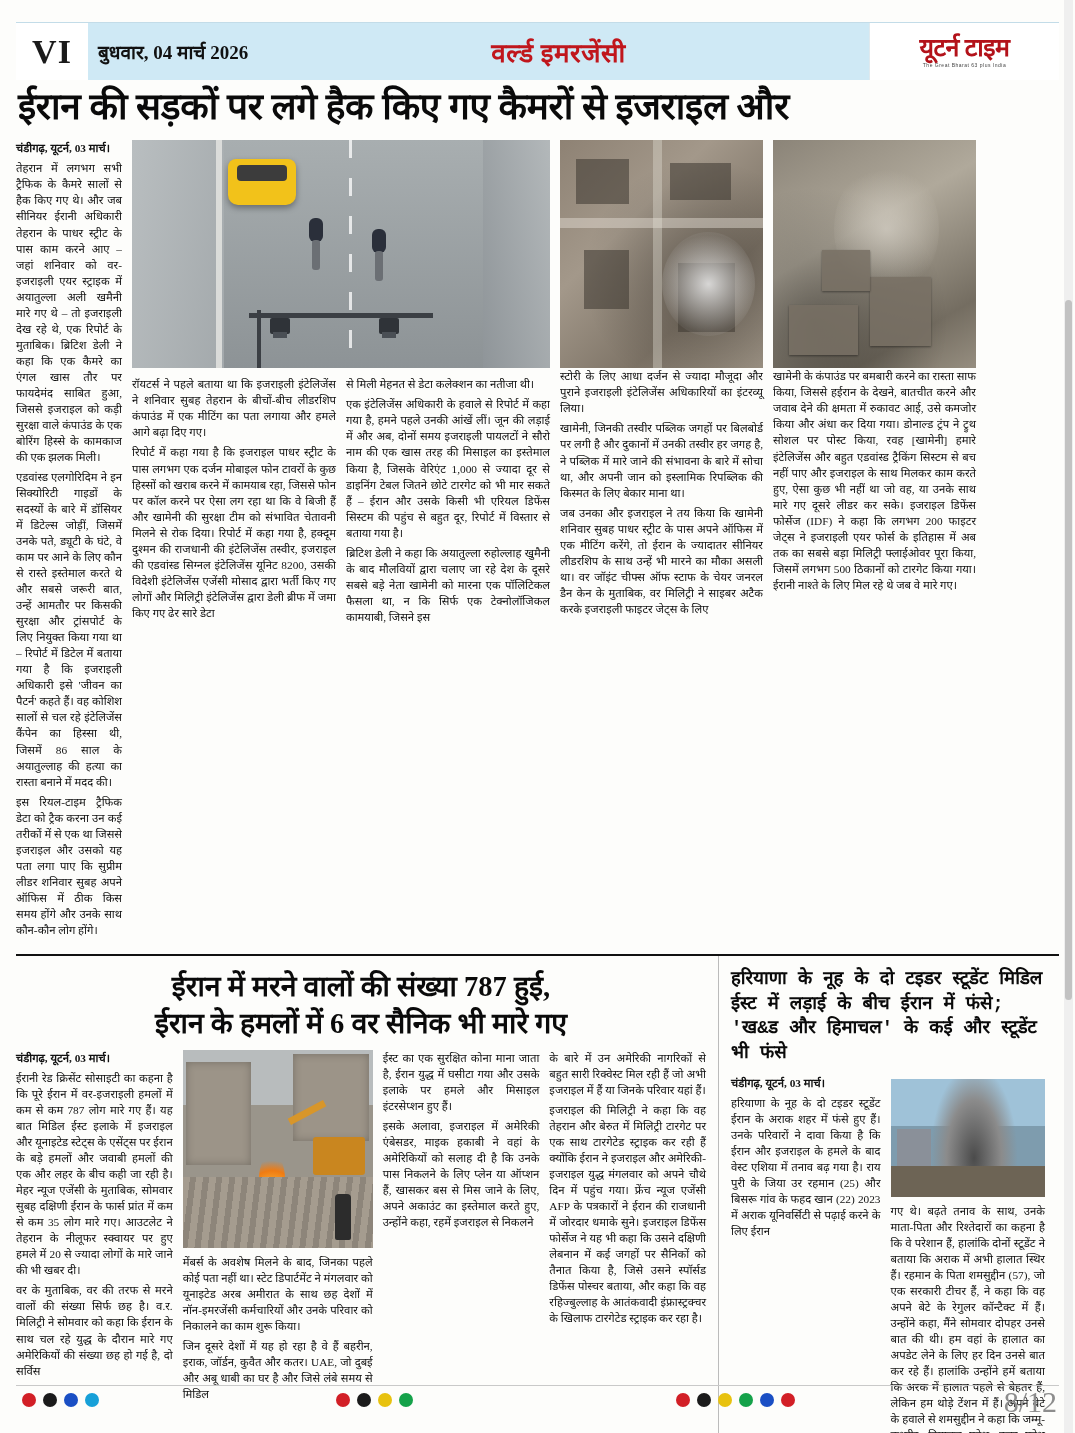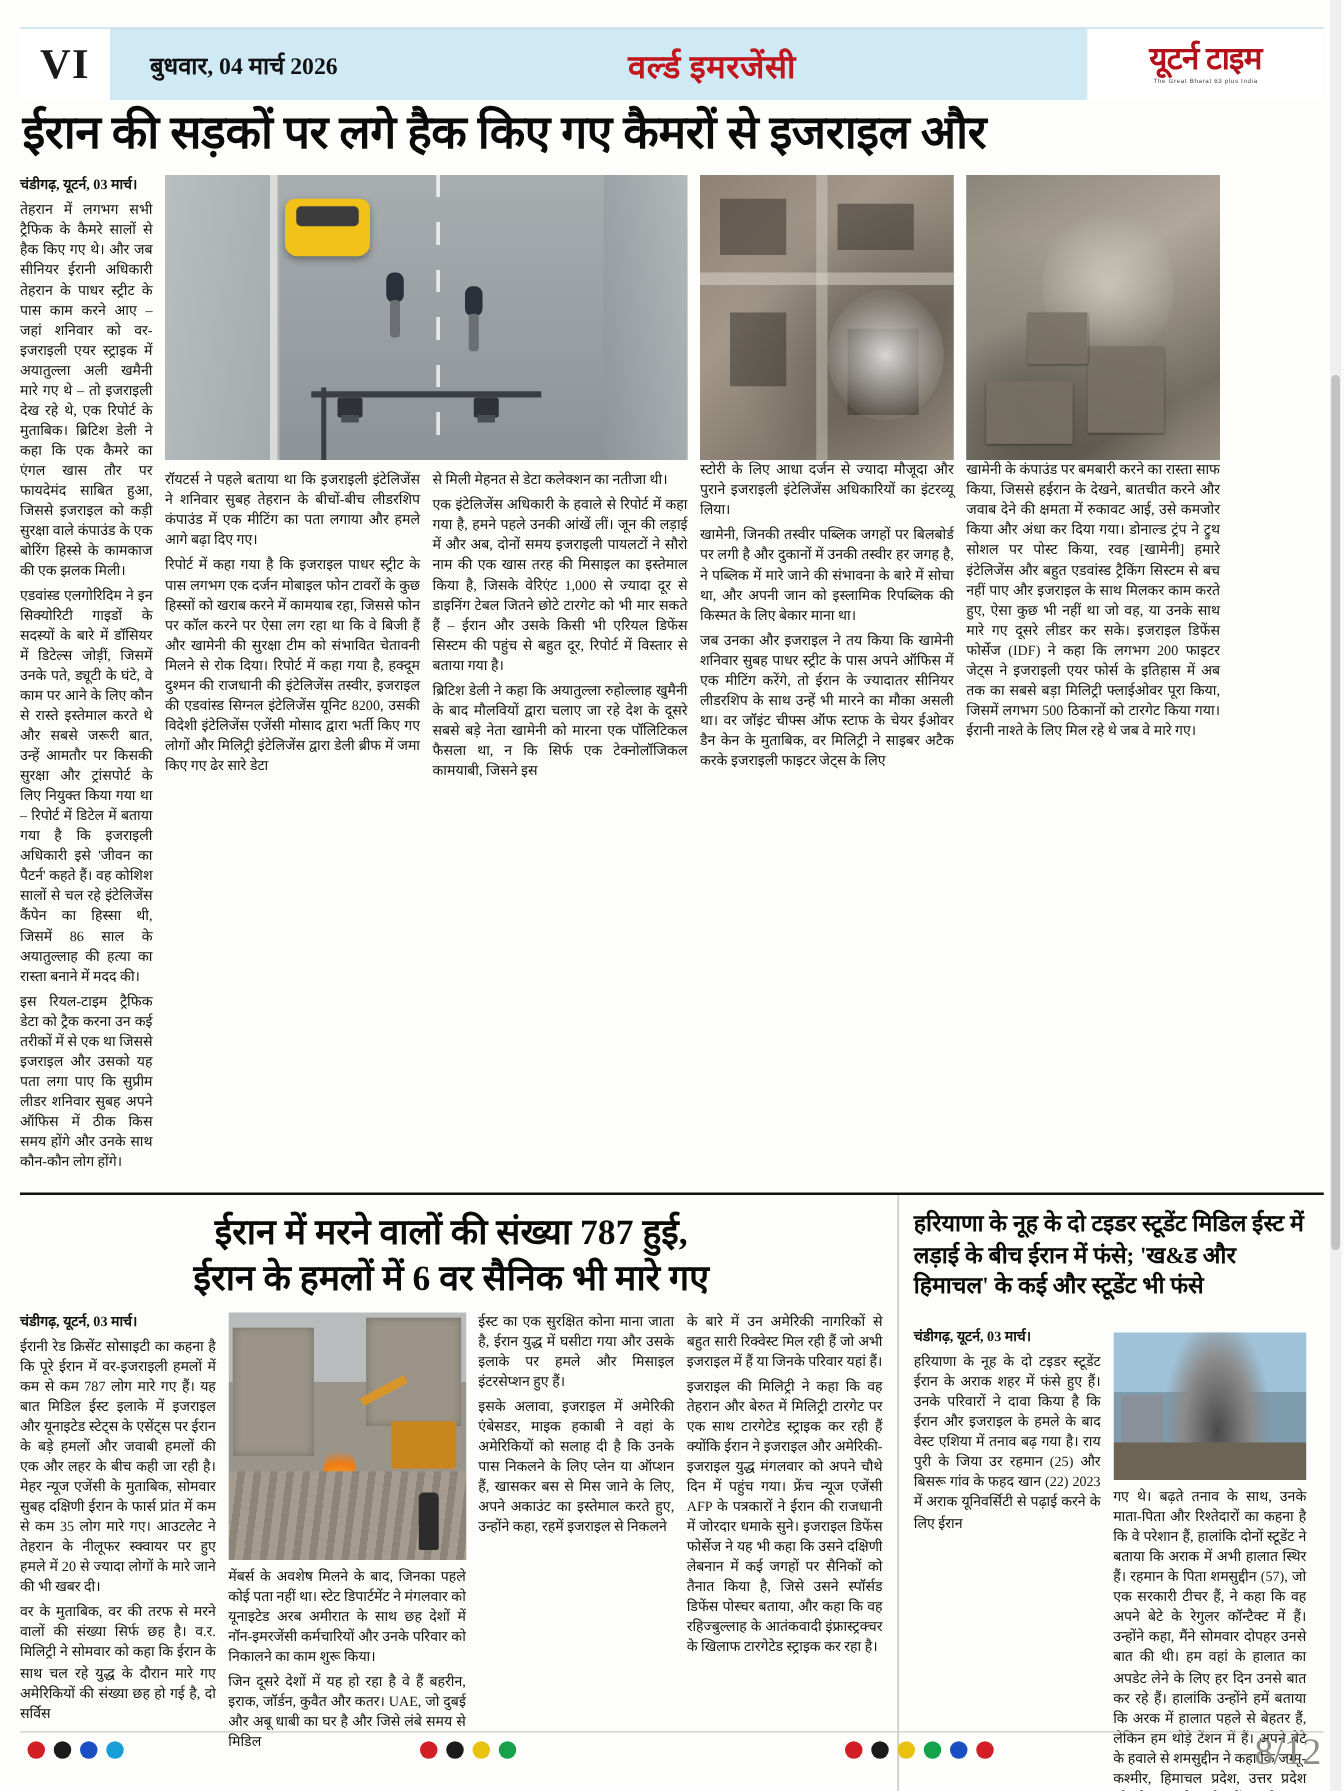--- a/index.html
+++ b/index.html
@@ -38,21 +38,21 @@
     font-weight: bold;
     font-size: 34px;
     color: #1a1a1a;
     letter-spacing: 1px;
   }
   .masthead-date {
     font-family: "Liberation Serif", serif;
     font-size: 19px;
     font-weight: bold;
     color: #111;
-    padding-left: 32px;
+    padding-left: 10px;
     white-space: nowrap;
   }
   .masthead-center {
     flex: 1;
     text-align: center;
     font-family: "Liberation Serif", serif;
     font-weight: bold;
     font-size: 26px;
     color: #c0161c;
     letter-spacing: 0.5px;
@@ -236,26 +236,26 @@
   .sub-headline {
     font-family: "Liberation Serif", serif;
     font-weight: bold;
     font-size: 28.5px;
     line-height: 1.3;
     color: #0a0a0a;
     text-align: center;
     margin: 12px 0 8px 0;
   }
   .sub-headline-r {
-    font-family: Liberation Serif, serif;
+    font-family: Liberation Mono, monospace;
     font-weight: bold;
     font-size: 18.5px;
     line-height: 1.34;
     color: #0a0a0a;
-    margin: 12px 0 20px 0;
+    margin: 12px 0 8px 0;
   }
   .lower-cols { display: flex; gap: 10px; }
   .lc { width: 162px; }
   .lc-wide { width: 190px; }
   .rubble2 {
     width: 190px;
     height: 198px;
     position: relative;
     overflow: hidden;
     background:
@@ -404,21 +404,21 @@
           <div class="dust"></div>
           <div class="chunk" style="left:8%;bottom:6%;width:34%;height:22%"></div>
           <div class="chunk" style="left:48%;bottom:10%;width:30%;height:30%"></div>
           <div class="chunk" style="left:24%;bottom:34%;width:24%;height:18%"></div>
         </div>
       </div>
       <div class="photo-cols">
         <div class="col sub">
           <p>स्टोरी के लिए आधा दर्जन से ज्यादा मौजूदा और पुराने इजराइली इंटेलिजेंस अधिकारियों का इंटरव्यू लिया।</p>
           <p>खामेनी, जिनकी तस्वीर पब्लिक जगहों पर बिलबोर्ड पर लगी है और दुकानों में उनकी तस्वीर हर जगह है, ने पब्लिक में मारे जाने की संभावना के बारे में सोचा था, और अपनी जान को इस्लामिक रिपब्लिक की किस्मत के लिए बेकार माना था।</p>
-          <p>जब उनका और इजराइल ने तय किया कि खामेनी शनिवार सुबह पाधर स्ट्रीट के पास अपने ऑफिस में एक मीटिंग करेंगे, तो ईरान के ज्यादातर सीनियर लीडरशिप के साथ उन्हें भी मारने का मौका असली था। वर जॉइंट चीफ्स ऑफ स्टाफ के चेयर ईओवर डैन केन के मुताबिक, वर मिलिट्री ने साइबर अटैक करके इजराइली फाइटर जेट्स के लिए</p>
+          <p>जब उनका और इजराइल ने तय किया कि खामेनी शनिवार सुबह पाधर स्ट्रीट के पास अपने ऑफिस में एक मीटिंग करेंगे, तो ईरान के ज्यादातर सीनियर लीडरशिप के साथ उन्हें भी मारने का मौका असली था। वर जॉइंट चीफ्स ऑफ स्टाफ के चेयर जनरल डैन केन के मुताबिक, वर मिलिट्री ने साइबर अटैक करके इजराइली फाइटर जेट्स के लिए</p>
         </div>
         <div class="col sub">
           <p>खामेनी के कंपाउंड पर बमबारी करने का रास्ता साफ किया, जिससे हईरान के देखने, बातचीत करने और जवाब देने की क्षमता में रुकावट आई, उसे कमजोर किया और अंधा कर दिया गया। डोनाल्ड ट्रंप ने ट्रुथ सोशल पर पोस्ट किया, रवह [खामेनी] हमारे इंटेलिजेंस और बहुत एडवांस्ड ट्रैकिंग सिस्टम से बच नहीं पाए और इजराइल के साथ मिलकर काम करते हुए, ऐसा कुछ भी नहीं था जो वह, या उनके साथ मारे गए दूसरे लीडर कर सके। इजराइल डिफेंस फोर्सेज (IDF) ने कहा कि लगभग 200 फाइटर जेट्स ने इजराइली एयर फोर्स के इतिहास में अब तक का सबसे बड़ा मिलिट्री फ्लाईओवर पूरा किया, जिसमें लगभग 500 ठिकानों को टारगेट किया गया। ईरानी नाश्ते के लिए मिल रहे थे जब वे मारे गए।</p>
         </div>
       </div>
     </div>
   </div>
 
   <hr class="hr-thick">
 

